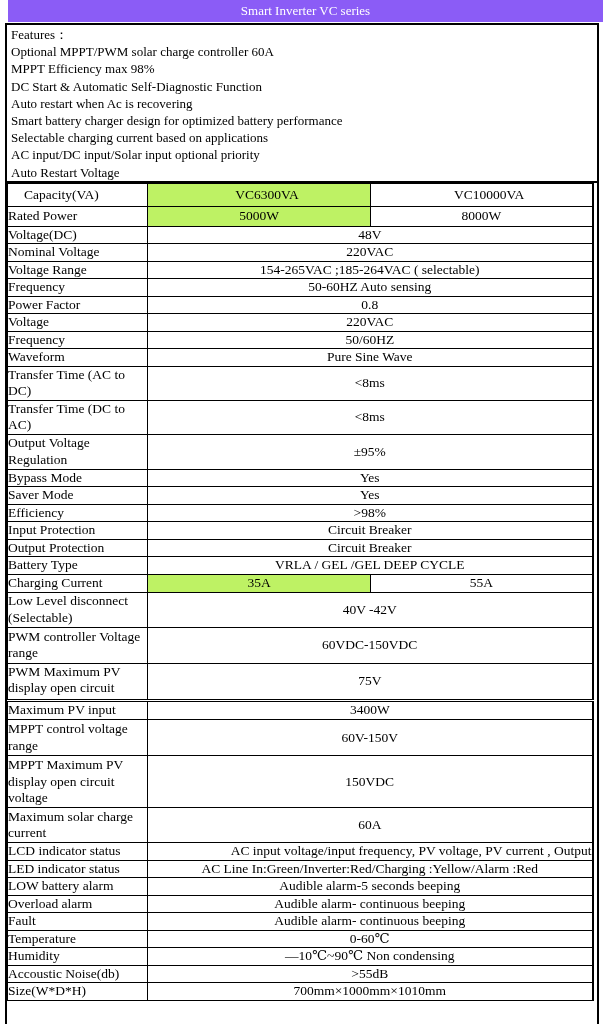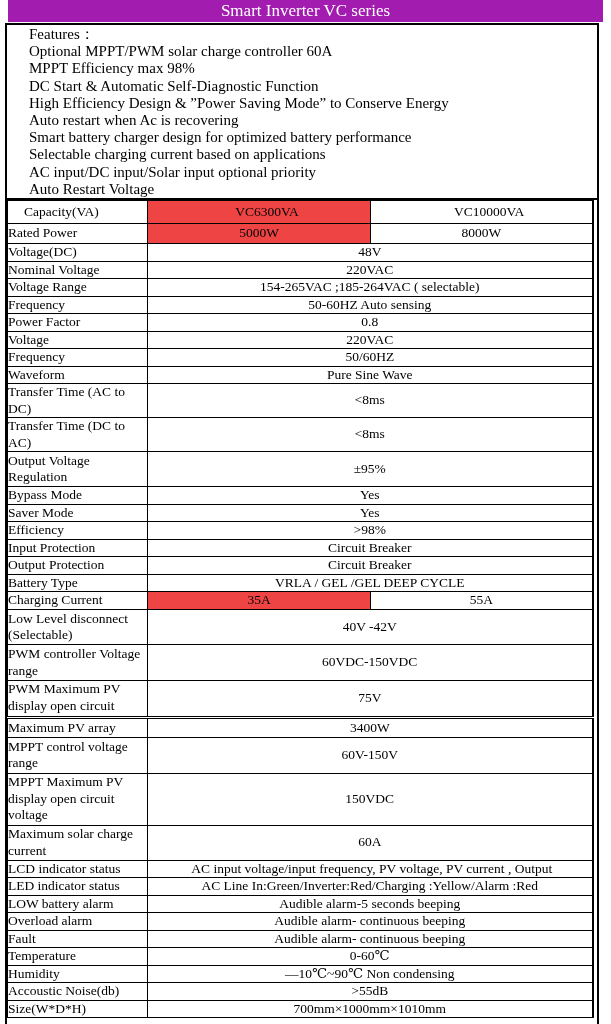--- a/index.html
+++ b/index.html
@@ -1,44 +1,44 @@
 <!DOCTYPE html>
 <html><head>
 <meta charset="utf-8">
 <style>
   html,body{margin:0;padding:0;}
   .page{
     width:611px;height:1024px;overflow:hidden;background:#fff;color:#000;
     font-family:"Liberation Serif","DejaVu Serif",serif;position:relative;
   }
   .titlebar{
-    margin-left:8px;width:595px;height:22px;background:#a21caf;color:#fff;
-    text-align:center;font-size:17px;line-height:22px;
+    margin-left:8px;width:595px;height:22px;background:#8b5cf6;color:#fff;
+    text-align:center;font-size:13px;line-height:22px;
   }
   .outer{
     margin-left:5px;margin-top:1px;width:594px;min-height:1010px;
     border:2px solid #000;box-sizing:border-box;
   }
   .features{
-    font-size:15px;line-height:17.2px;padding:1px 4px 0 22px;
+    font-size:13px;line-height:17.2px;padding:1px 4px 0 4px;
     border-bottom:2px solid #000;
   }
   table.spec{
     border-collapse:collapse;table-layout:fixed;width:585px;
     font-size:13.5px;
   }
   table.spec td{
     border:1px solid #000;height:16.5px;line-height:16.5px;
     padding:0;vertical-align:middle;overflow:hidden;
   }
   table.spec{border-right:2px solid #000;}
   td.label{text-align:left;padding-left:3px;}
   td.val{text-align:center;}
-  td.val.left{text-align:center;padding-left:4px;margin-left:8px;}
-  td.hl{background:#ef4444;}
+  td.val.left{text-align:right;padding-left:4px;margin-left:8px;}
+  td.hl{background:#bef264;}
   tr.thick-top td{border-top:3px double #000;}
   .clipbox{height:35px;overflow:hidden;}
   
   tr:nth-child(1) td{height:22px;padding-left:16px;}
   tr:nth-child(2) td{height:19px;margin-left:32px;}
   tr:nth-child(11) td,tr:nth-child(12) td{height:33px;}
   tr:nth-child(13) td{height:34px;}
   tr:nth-child(20) td{height:17px;}
   tr:nth-child(21) td{height:34px;}
   tr:nth-child(22) td{height:35px;}
@@ -51,21 +51,20 @@
 <body>
 
 <div class="page">
   <div class="titlebar">Smart Inverter VC series</div>
   <div class="outer">
     <div class="features">
         <div>Features：</div>
         <div>Optional MPPT/PWM solar charge controller 60A</div>
         <div>MPPT Efficiency max 98%</div>
         <div>DC Start &amp; Automatic Self-Diagnostic Function</div>
-        <div>High Efficiency Design &amp; ”Power Saving Mode”  to Conserve Energy</div>
         <div>Auto restart when Ac is recovering</div>
         <div>Smart battery charger design for optimized battery performance</div>
         <div>Selectable charging current based on applications</div>
         <div>AC input/DC input/Solar input optional priority</div>
         <div>Auto Restart Voltage</div>
       </div>
     <table class="spec">
       <colgroup>
         <col style="width:140px">
           <col style="width:223px">
@@ -163,21 +162,21 @@
             <td class="label">PWM controller Voltage range</td>
             <td colspan="2" class="val">60VDC-150VDC</td>
           </tr>
           <tr>
             <td class="label">
               <div class="clipbox">PWM Maximum PV display open circuit voltage</div>
             </td>
             <td colspan="2" class="val">75V</td>
           </tr>
           <tr class="thick-top">
-            <td class="label">Maximum PV  array</td>
+            <td class="label">Maximum PV  input</td>
             <td colspan="2" class="val">3400W</td>
           </tr>
           <tr>
             <td class="label">MPPT control voltage range</td>
             <td colspan="2" class="val">60V-150V</td>
           </tr>
           <tr>
             <td class="label">MPPT Maximum PV display open circuit voltage</td>
             <td colspan="2" class="val">150VDC</td>
           </tr>

